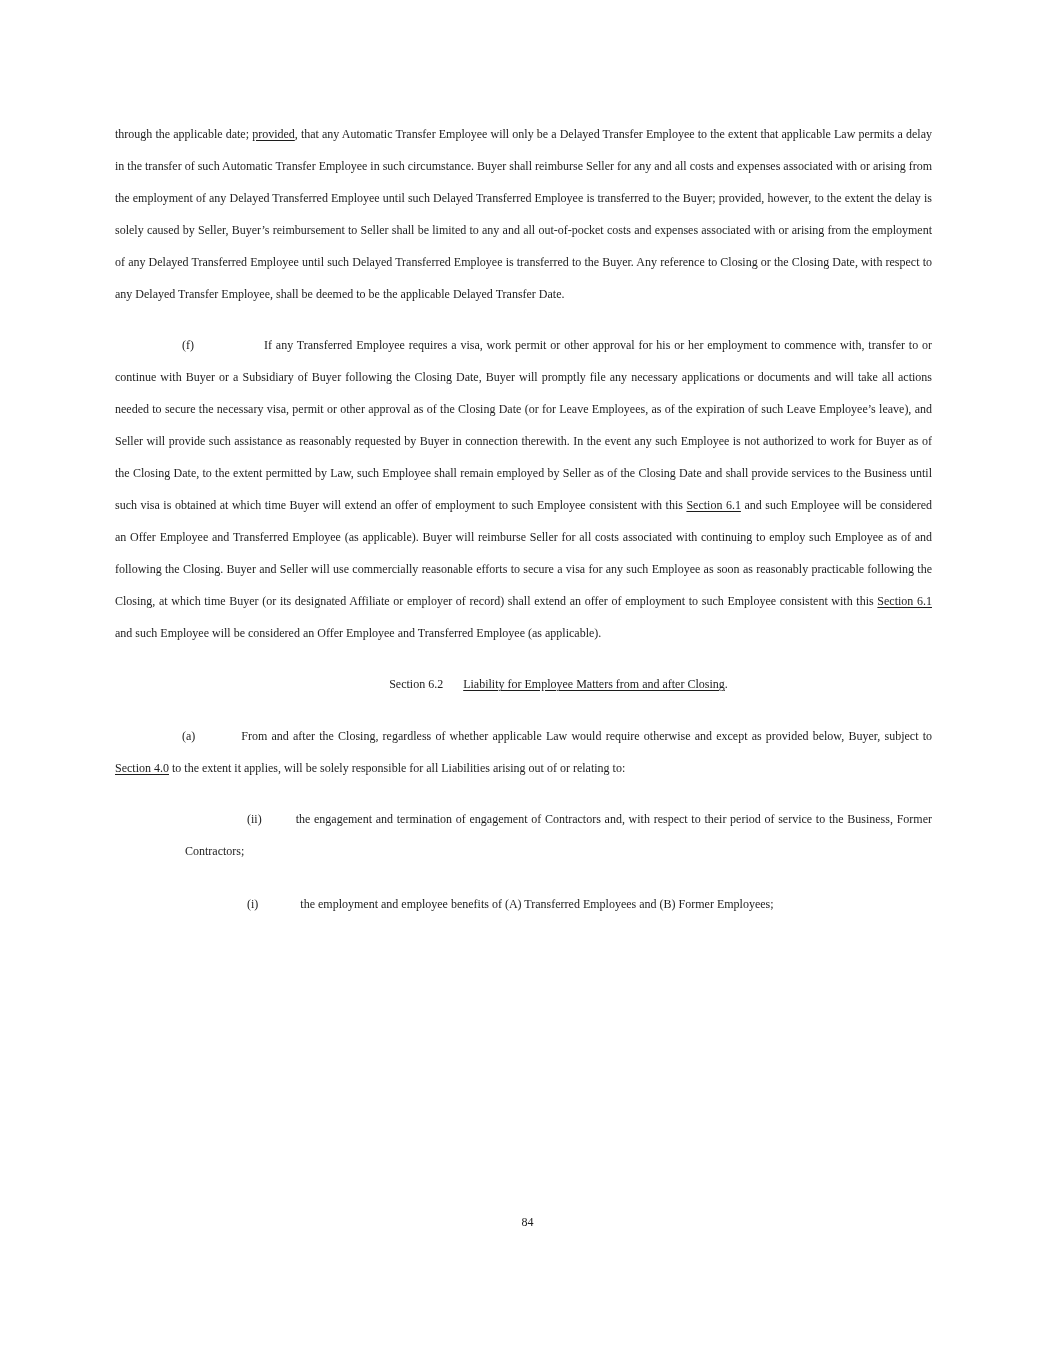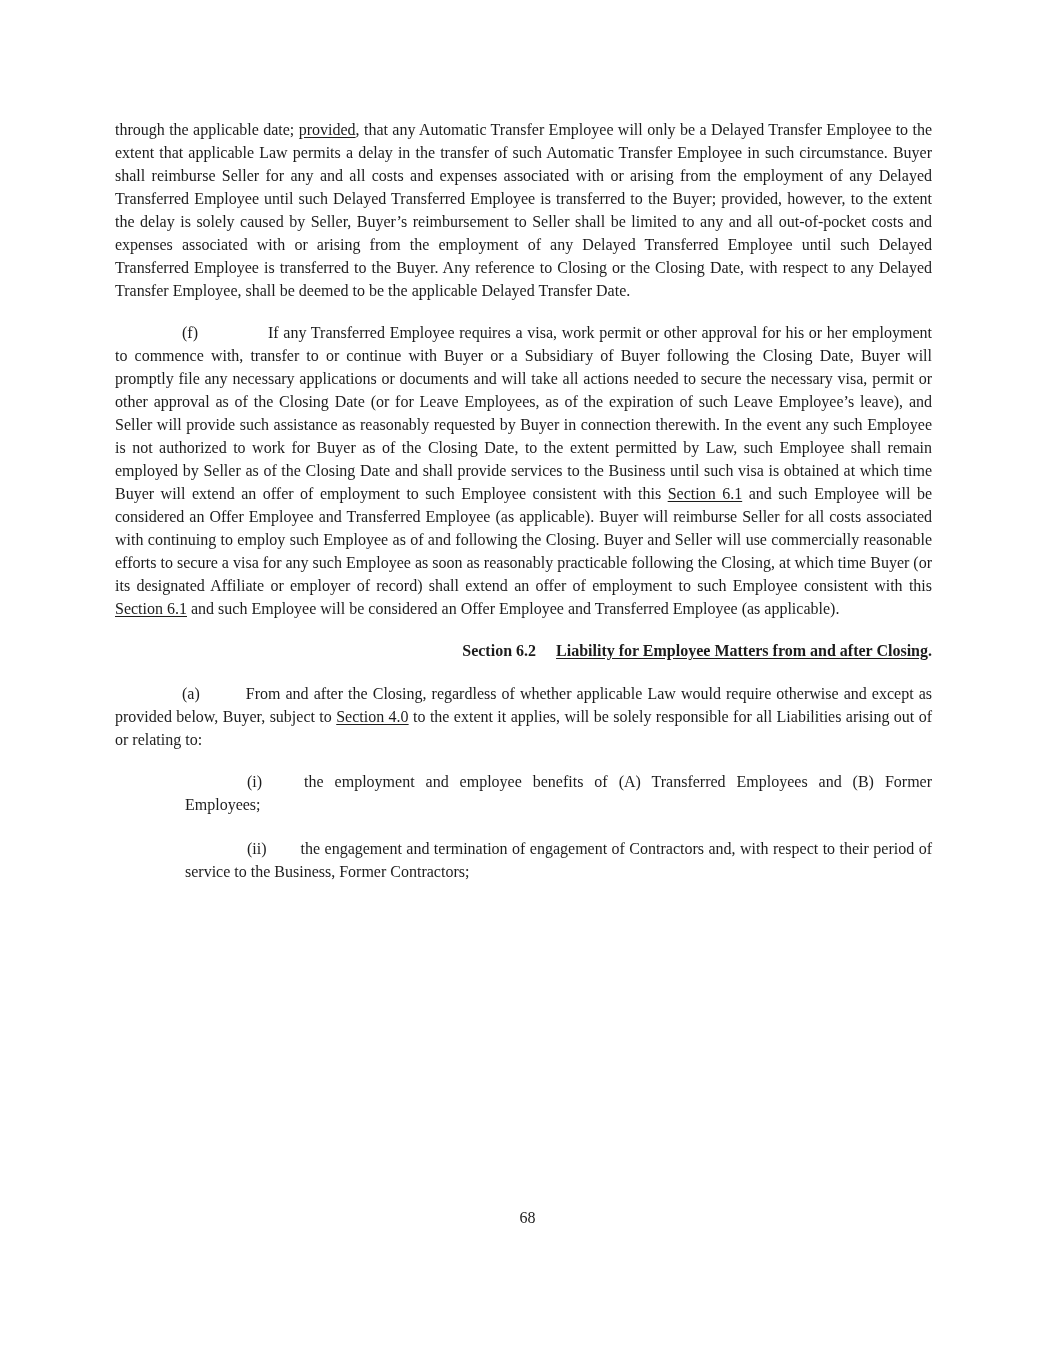--- a/index.html
+++ b/index.html
@@ -3,33 +3,33 @@
 <meta charset="utf-8">
 <style>
   html, body { margin: 0; padding: 0; background: #e8e8e8; }
   .page {
     position: relative;
     width: 1055px;
     height: 1365px;
     background: #ffffff;
     overflow: hidden;
     font-family: "Liberation Serif", "DejaVu Serif", serif;
-    font-size: 16px;
-    line-height: 23px;
+    font-size: 12px;
+    line-height: 32px;
     color: #1c1c1c;
   }
   .content { padding: 118px 123px 0 115px; }
   .para {
     margin: 0 0 19px 0;
     text-align: justify;
   }
   .heading {
     margin: 0 0 20px 0;
-    font-weight: bold;
-    text-align: right;
+    font-weight: normal;
+    text-align: center;
   }
   .sub { margin-left: 70px; margin-bottom: 21px; }
   .u { text-decoration: underline; text-underline-offset: 2px; }
   .tab { display: inline-block; height: 1px; }
   .w67 { width: 67px; }
   .w70 { width: 70px; }
   .w46 { width: 46px; }
   .w62 { width: 62px; }
   .w42 { width: 42px; }
   .w34 { width: 34px; }
@@ -50,20 +50,20 @@
 
     <p class="para"><span>through the applicable date; </span><span class="u">provided</span><span>, that any Automatic Transfer Employee will only be a Delayed Transfer Employee to the extent that applicable Law permits a delay in the transfer of such Automatic Transfer Employee in such circumstance. Buyer shall reimburse Seller for any and all costs and expenses associated with or arising from the employment of any Delayed Transferred Employee until such Delayed Transferred Employee is transferred to the Buyer; provided, however, to the extent the delay is solely caused by Seller, Buyer’s reimbursement to Seller shall be limited to any and all out-of-pocket costs and expenses associated with or arising from the employment of any Delayed Transferred Employee until such Delayed Transferred Employee is transferred to the Buyer. Any reference to Closing or the Closing Date, with respect to any Delayed Transfer Employee, shall be deemed to be the applicable Delayed Transfer Date.</span></p>
 
     <p class="para"><span class="tab w67"></span><span>(f)</span><span class="tab w70"></span><span>If any Transferred Employee requires a visa, work permit or other approval for his or her employment to commence with, transfer to or continue with Buyer or a Subsidiary of Buyer following the Closing Date, Buyer will promptly file any necessary applications or documents and will take all actions needed to secure the necessary visa, permit or other approval as of the Closing Date (or for Leave Employees, as of the expiration of such Leave Employee’s leave), and Seller will provide such assistance as reasonably requested by Buyer in connection therewith. In the event any such Employee is not authorized to work for Buyer as of the Closing Date, to the extent permitted by Law, such Employee shall remain employed by Seller as of the Closing Date and shall provide services to the Business until such visa is obtained at which time Buyer will extend an offer of employment to such Employee consistent with this </span><span class="u">Section 6.1</span><span> and such Employee will be considered an Offer Employee and Transferred Employee (as applicable). Buyer will reimburse Seller for all costs associated with continuing to employ such Employee as of and following the Closing. Buyer and Seller will use commercially reasonable efforts to secure a visa for any such Employee as soon as reasonably practicable following the Closing, at which time Buyer (or its designated Affiliate or employer of record) shall extend an offer of employment to such Employee consistent with this </span><span class="u">Section 6.1</span><span> and such Employee will be considered an Offer Employee and Transferred Employee (as applicable).</span></p>
 
 
     <p class="heading"><span class="tab w70"></span><span>Section 6.2</span><span class="tab w20"></span><span class="u">Liability for Employee Matters from and after Closing</span><span>.</span></p>
 
     <p class="para"><span class="tab w67"></span><span>(a)</span><span class="tab w46"></span><span>From and after the Closing, regardless of whether applicable Law would require otherwise and except as provided below, Buyer, subject to </span><span class="u">Section 4.0</span><span> to the extent it applies, will be solely responsible for all Liabilities arising out of or relating to:</span></p>
 
+    <p class="para sub"><span class="tab w62"></span><span>(ii)</span><span class="tab w34"></span><span>the engagement and termination of engagement of Contractors and, with respect to their period of service to the Business, Former Contractors;</span></p>
+
     <p class="para sub"><span class="tab w62"></span><span>(i)</span><span class="tab w42"></span><span>the employment and employee benefits of (A) Transferred Employees and (B) Former Employees;</span></p>
-
-    <p class="para sub"><span class="tab w62"></span><span>(ii)</span><span class="tab w34"></span><span>the engagement and termination of engagement of Contractors and, with respect to their period of service to the Business, Former Contractors;</span></p>
 
   </div>
 
-  <div class="pageno">68</div>
+  <div class="pageno">84</div>
 </div>
 
 </body></html>

